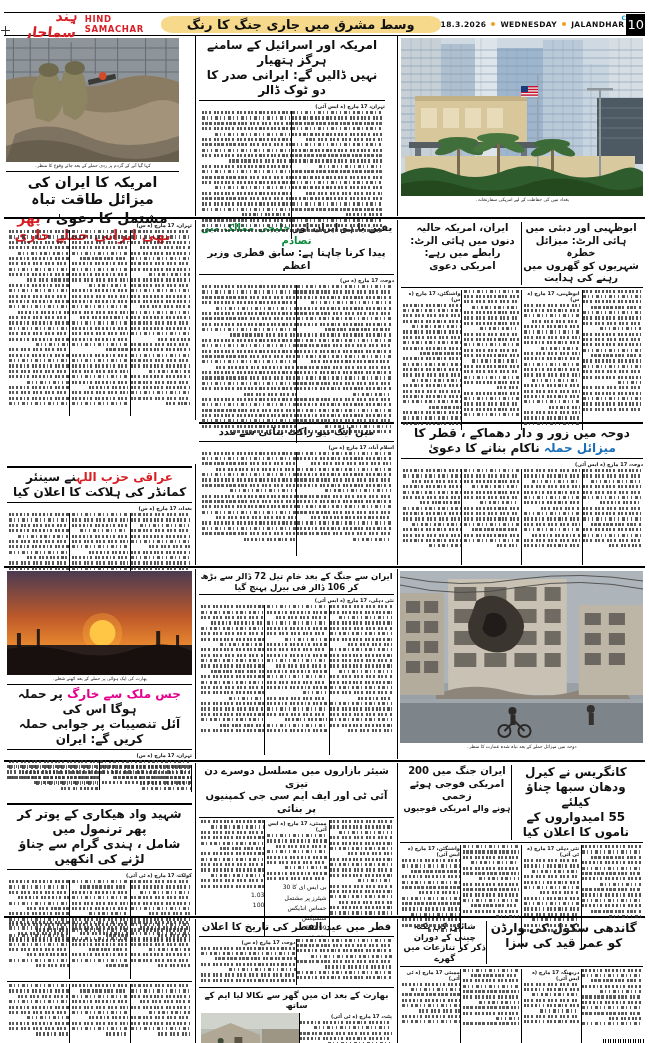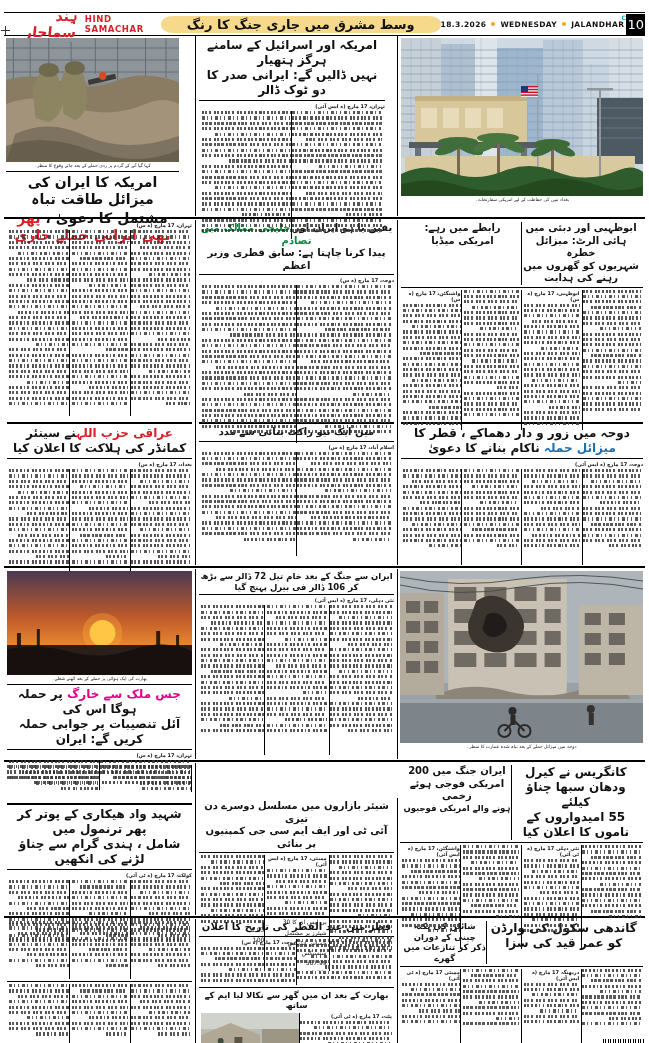--- a/index.html
+++ b/index.html
@@ -489,22 +489,23 @@
           <div class="ln s2"></div>
             <div class="ln s1 w70"></div>
             <div class="ln"></div>
         </div>
       </div>
     </div>
 
     <div class="col" style="width:247px;padding:2px 2px 0 3px;">
       <div class="cols">
         <div style="width:50%;padding-left:3px;" class="vdiv">
+          <div class="hl x3">ایران، امریکہ حالیہ دنوں میں ہائی الرٹ:</div>
           <div class="hl x3">رابطے میں رہے:</div>
-          <div class="hl x3">امریکی میڈیا</div>
+          <div class="hl x3">امریکی دعوی</div>
         </div>
         <div style="width:50%;padding-right:3px;">
           <div class="hl x3">ابوظہبی اور دبئی میں ہائی الرٹ: میزائل خطرہ</div>
           <div class="hl x3">شہریوں کو گھروں میں رہنے کی ہدایت</div>
         </div>
       </div>
       <div class="rule" style="margin:2px 0;"></div>
       <div class="cols" style="height:140px;">
         <div class="body-text vdiv" style="width:25%;padding-left:2px;">
           <div class="dateword">واشنگٹن، 17 مارچ (ہ س)</div>
@@ -607,21 +608,21 @@
             <div class="ln"></div>
           <div class="ln s1"></div>
             <div class="ln"></div>
             <div class="ln s2"></div>
         </div>
       </div>
     </div>
   </div>
 
   <div class="cols" style="height:145px;">
-    <div class="col vdiv" style="width:192px;padding:2px 3px;">
+    <div class="col vdiv" style="width:192px;padding:2px 3px;margin-top:44px;">
       <div class="rule2" style="margin-bottom:2px;"></div>
       <div class="hl x2">
         <span class="red">عراقی حزب اللہ</span><span>نے سینئر کمانڈر کی ہلاکت کا اعلان کیا</span>
       </div>
       <div class="rule" style="margin:2px 0;"></div>
       <div class="dateword">بغداد، 17 مارچ (ہ س)</div>
       <div class="cols" style="height:108px;">
         <div class="body-text vdiv" style="width:34%;padding-left:2px;">
           <div class="ln"></div>
             <div class="ln s1"></div>
@@ -1099,21 +1100,21 @@
             <div class="ln s2 w70"></div>
             <div class="ln"></div>
             <div class="ln s1"></div>
             <div class="ln"></div>
           <div class="ln s2 w55"></div>
             <div class="ln"></div>
         </div>
       </div>
     </div>
 
-    <div class="col vdiv" style="width:202px;padding:2px 3px;margin-top:35px;">
+    <div class="col vdiv" style="width:202px;padding:2px 3px;">
       <div class="hl x3">شیئر بازاروں میں مسلسل دوسرے دن تیزی</div>
       <div class="hl x3">آئی ٹی اور ایف ایم سی جی کمپنیوں پر بنائی</div>
       <div class="rule" style="margin:2px 0;"></div>
       <div class="cols" style="height:116px;">
         <div class="body-text vdiv" style="width:34%;padding-left:2px;">
           <div class="ln"></div>
             <div class="ln s1 w85"></div>
             <div class="ln s2"></div>
             <div class="ln"></div>
             <div class="ln s1"></div>

